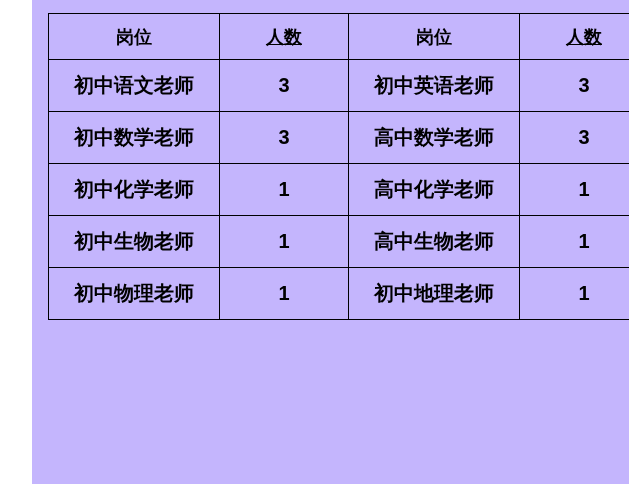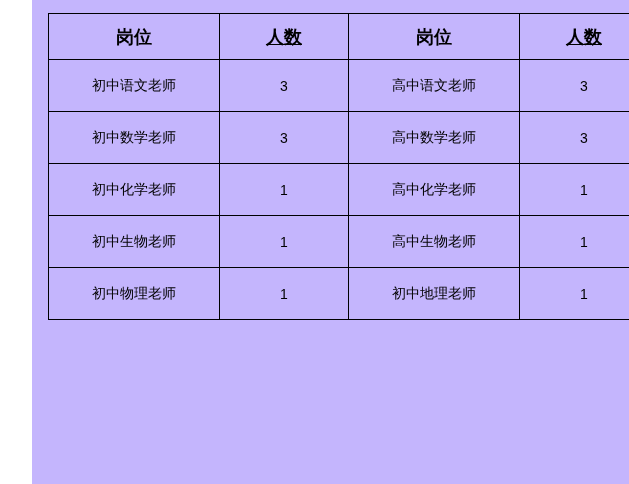--- a/index.html
+++ b/index.html
@@ -31,22 +31,22 @@
     border-collapse: collapse;
     width: 597px;
     table-layout: fixed;
   }
   table.jobs td, table.jobs th {
     border: 1px solid #000000;
     height: 51px;
     text-align: center;
     vertical-align: middle;
     padding: 0;
-    font-size: 14px;
-    font-weight: normal;
+    font-size: 20px;
+    font-weight: bold;
     color: #000000;
   }
   table.jobs thead th {
     font-weight: bold;
     font-size: 18px;
     height: 45px;
   }
   .col-job { width: 170px; }
   .col-count { width: 128px; text-decoration: underline; }
 </style>
@@ -61,21 +61,21 @@
           <th class="col-job">岗位</th>
           <th class="col-count">人数</th>
           <th class="col-job">岗位</th>
           <th class="col-count">人数</th>
         </tr>
       </thead>
       <tbody>
         <tr>
           <td>初中语文老师</td>
           <td>3</td>
-          <td>高中语文老师</td>
+          <td>初中英语老师</td>
           <td>3</td>
         </tr>
         <tr>
           <td>初中数学老师</td>
           <td>3</td>
           <td>高中数学老师</td>
           <td>3</td>
         </tr>
         <tr>
           <td>初中化学老师</td>

